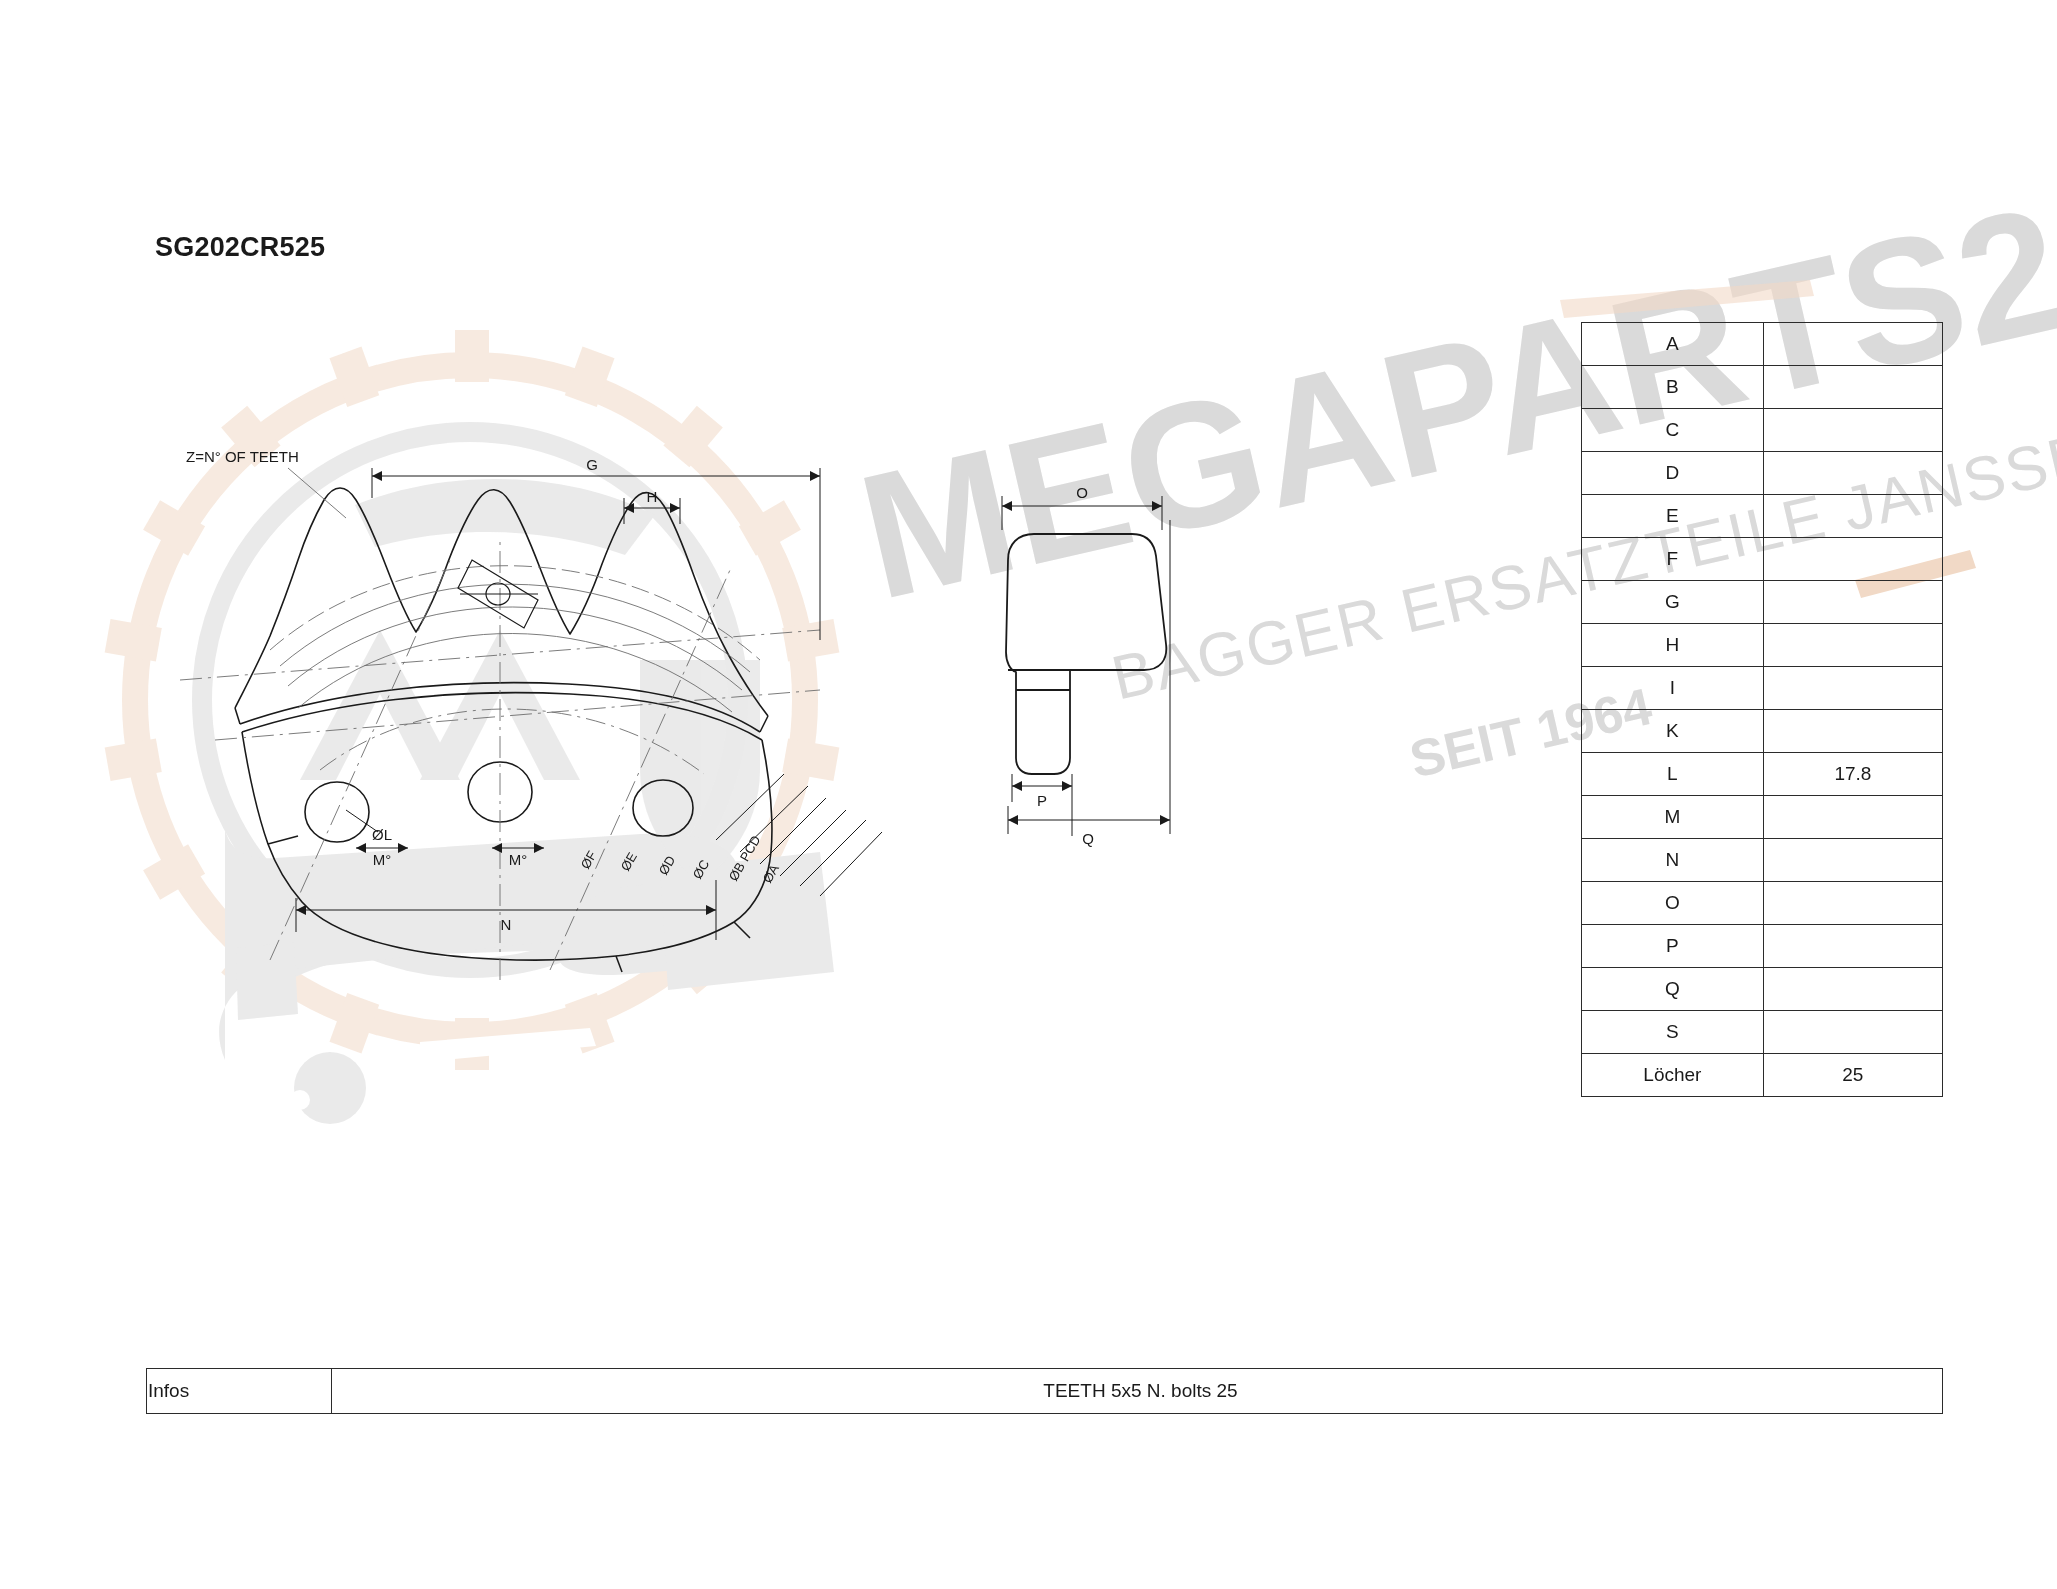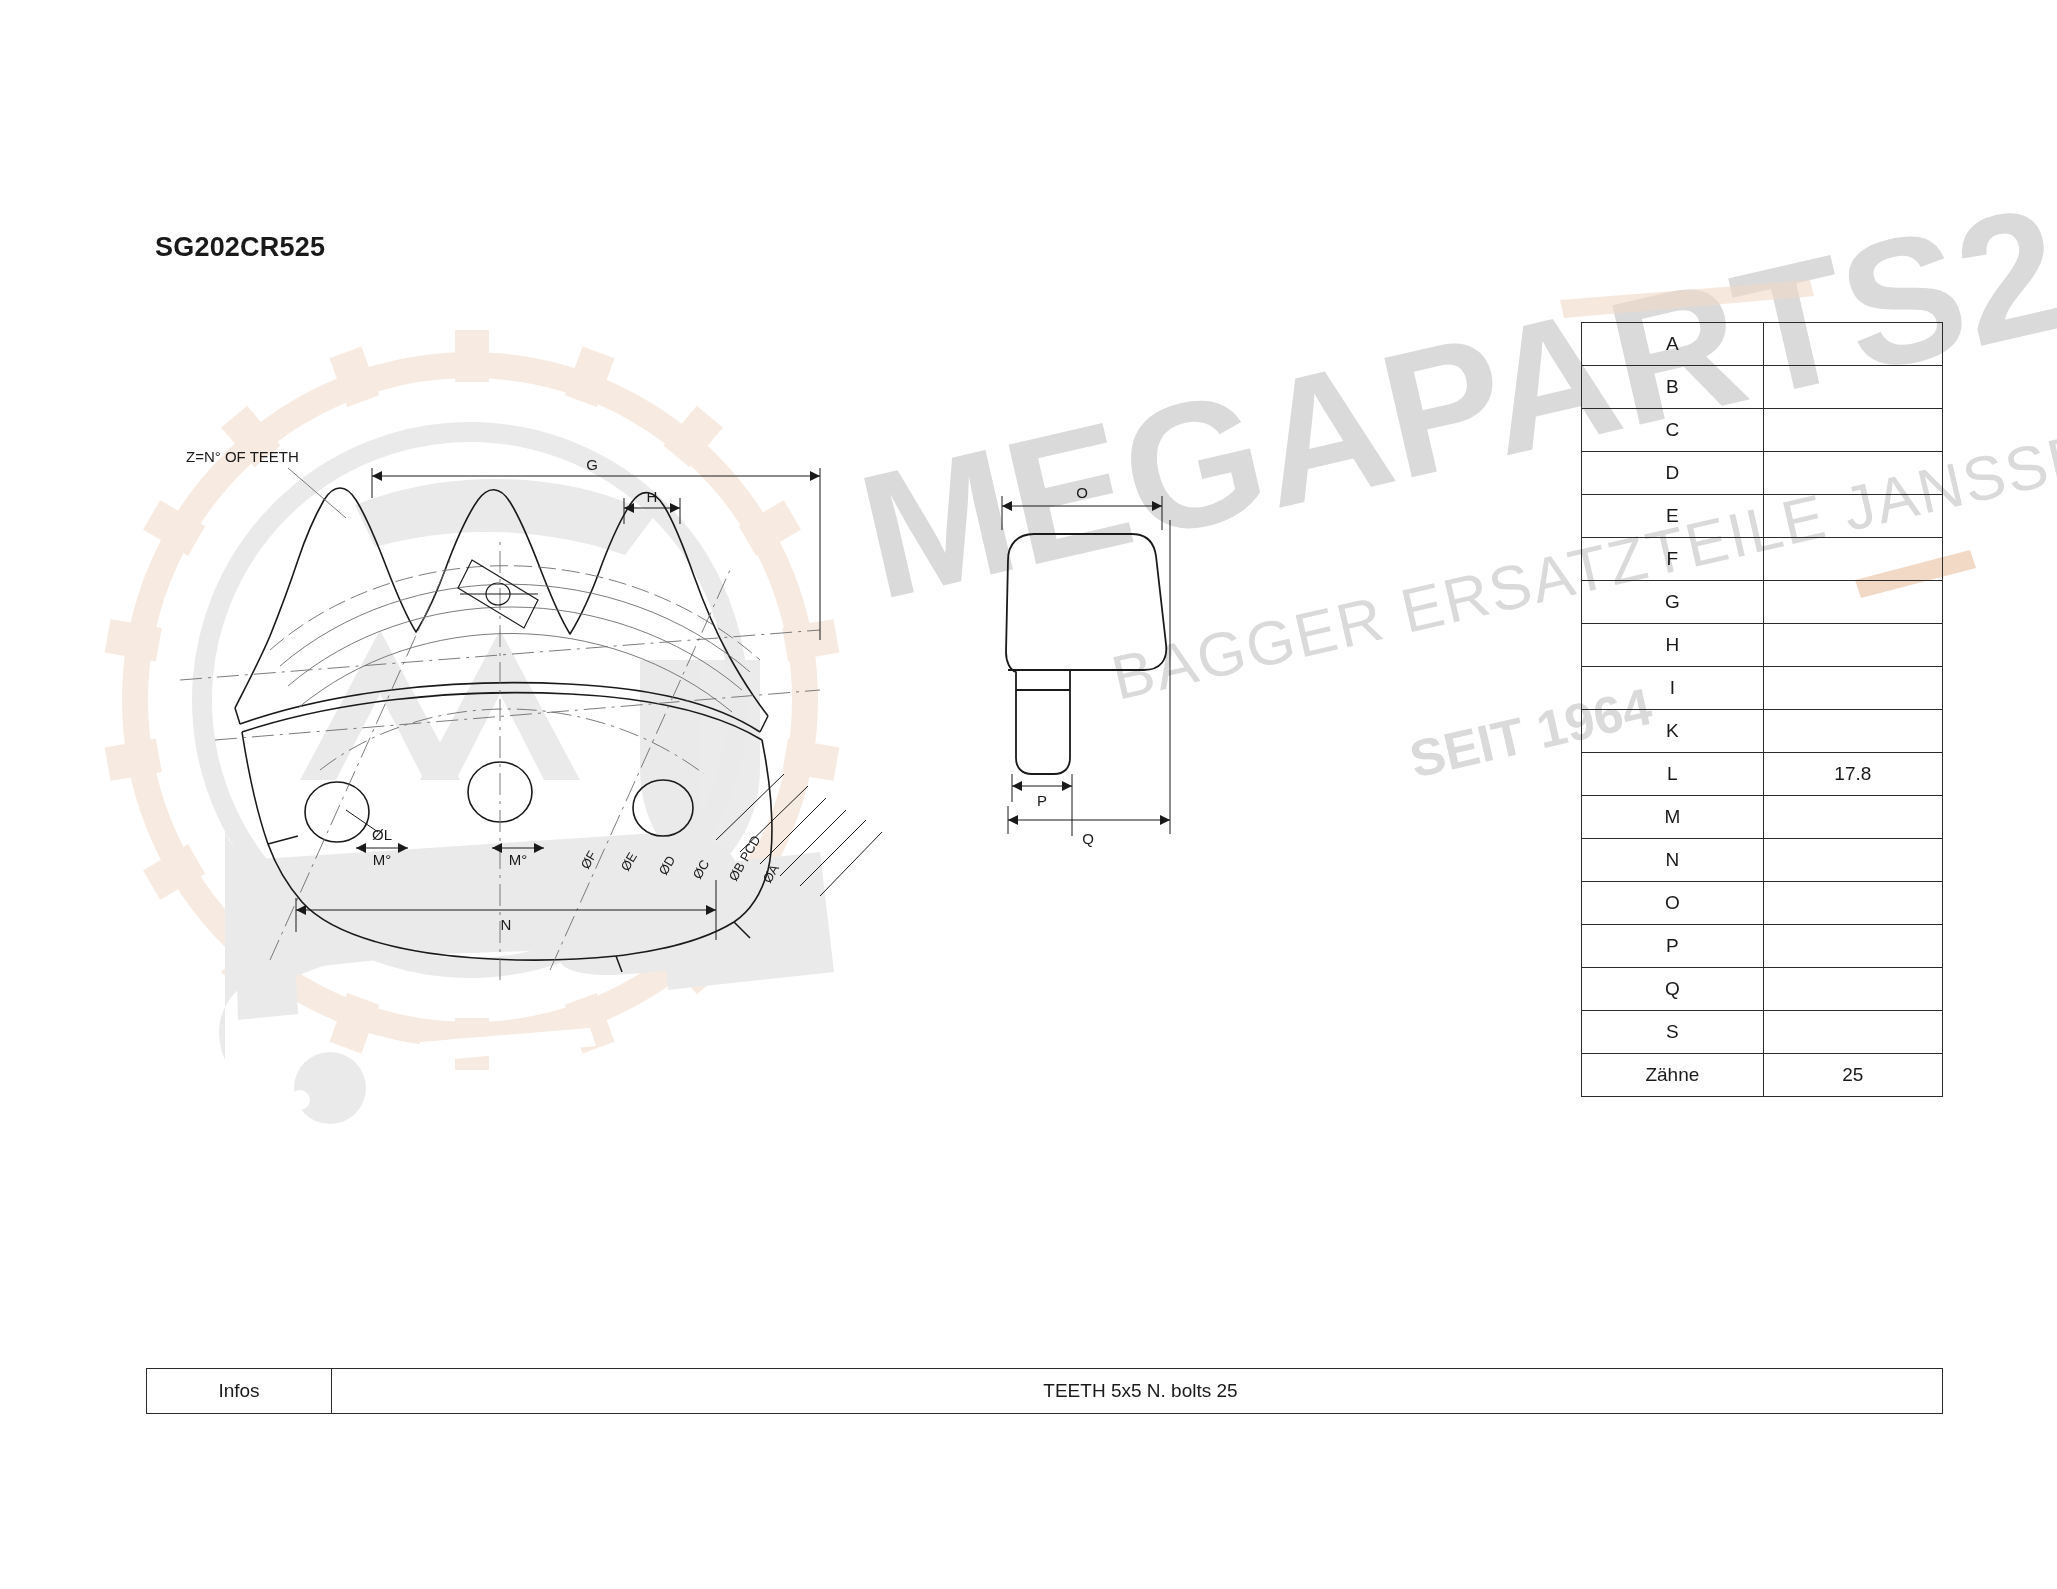--- a/index.html
+++ b/index.html
@@ -77,21 +77,20 @@
     z-index: 3;
   }
   #infos-table td {
     border: 1px solid #2b2b2b;
     height: 42px;
     font-size: 19px;
     vertical-align: middle;
   }
   #infos-table td.ilbl {
     width: 182px;
-    text-align: center;
   }
   #infos-table td.ival {
     padding-left: 8px;
     text-align: center;
   }
 
   
   .dtxt {
     font-family: "Liberation Sans", sans-serif;
     font-size: 15px;
@@ -407,21 +406,21 @@
       </tr>
     <tr>
         <td class="lbl">Q</td>
         <td class="val"></td>
       </tr>
     <tr>
         <td class="lbl">S</td>
         <td class="val"></td>
       </tr>
     <tr>
-        <td class="lbl">Zähne</td>
+        <td class="lbl">Löcher</td>
         <td class="val">25</td>
       </tr>
   </tbody>
 </table>
 
 <table id="infos-table">
   <tbody>
     <tr>
       <td class="ilbl">Infos</td>
       <td class="ival">TEETH 5x5  N. bolts 25</td>

